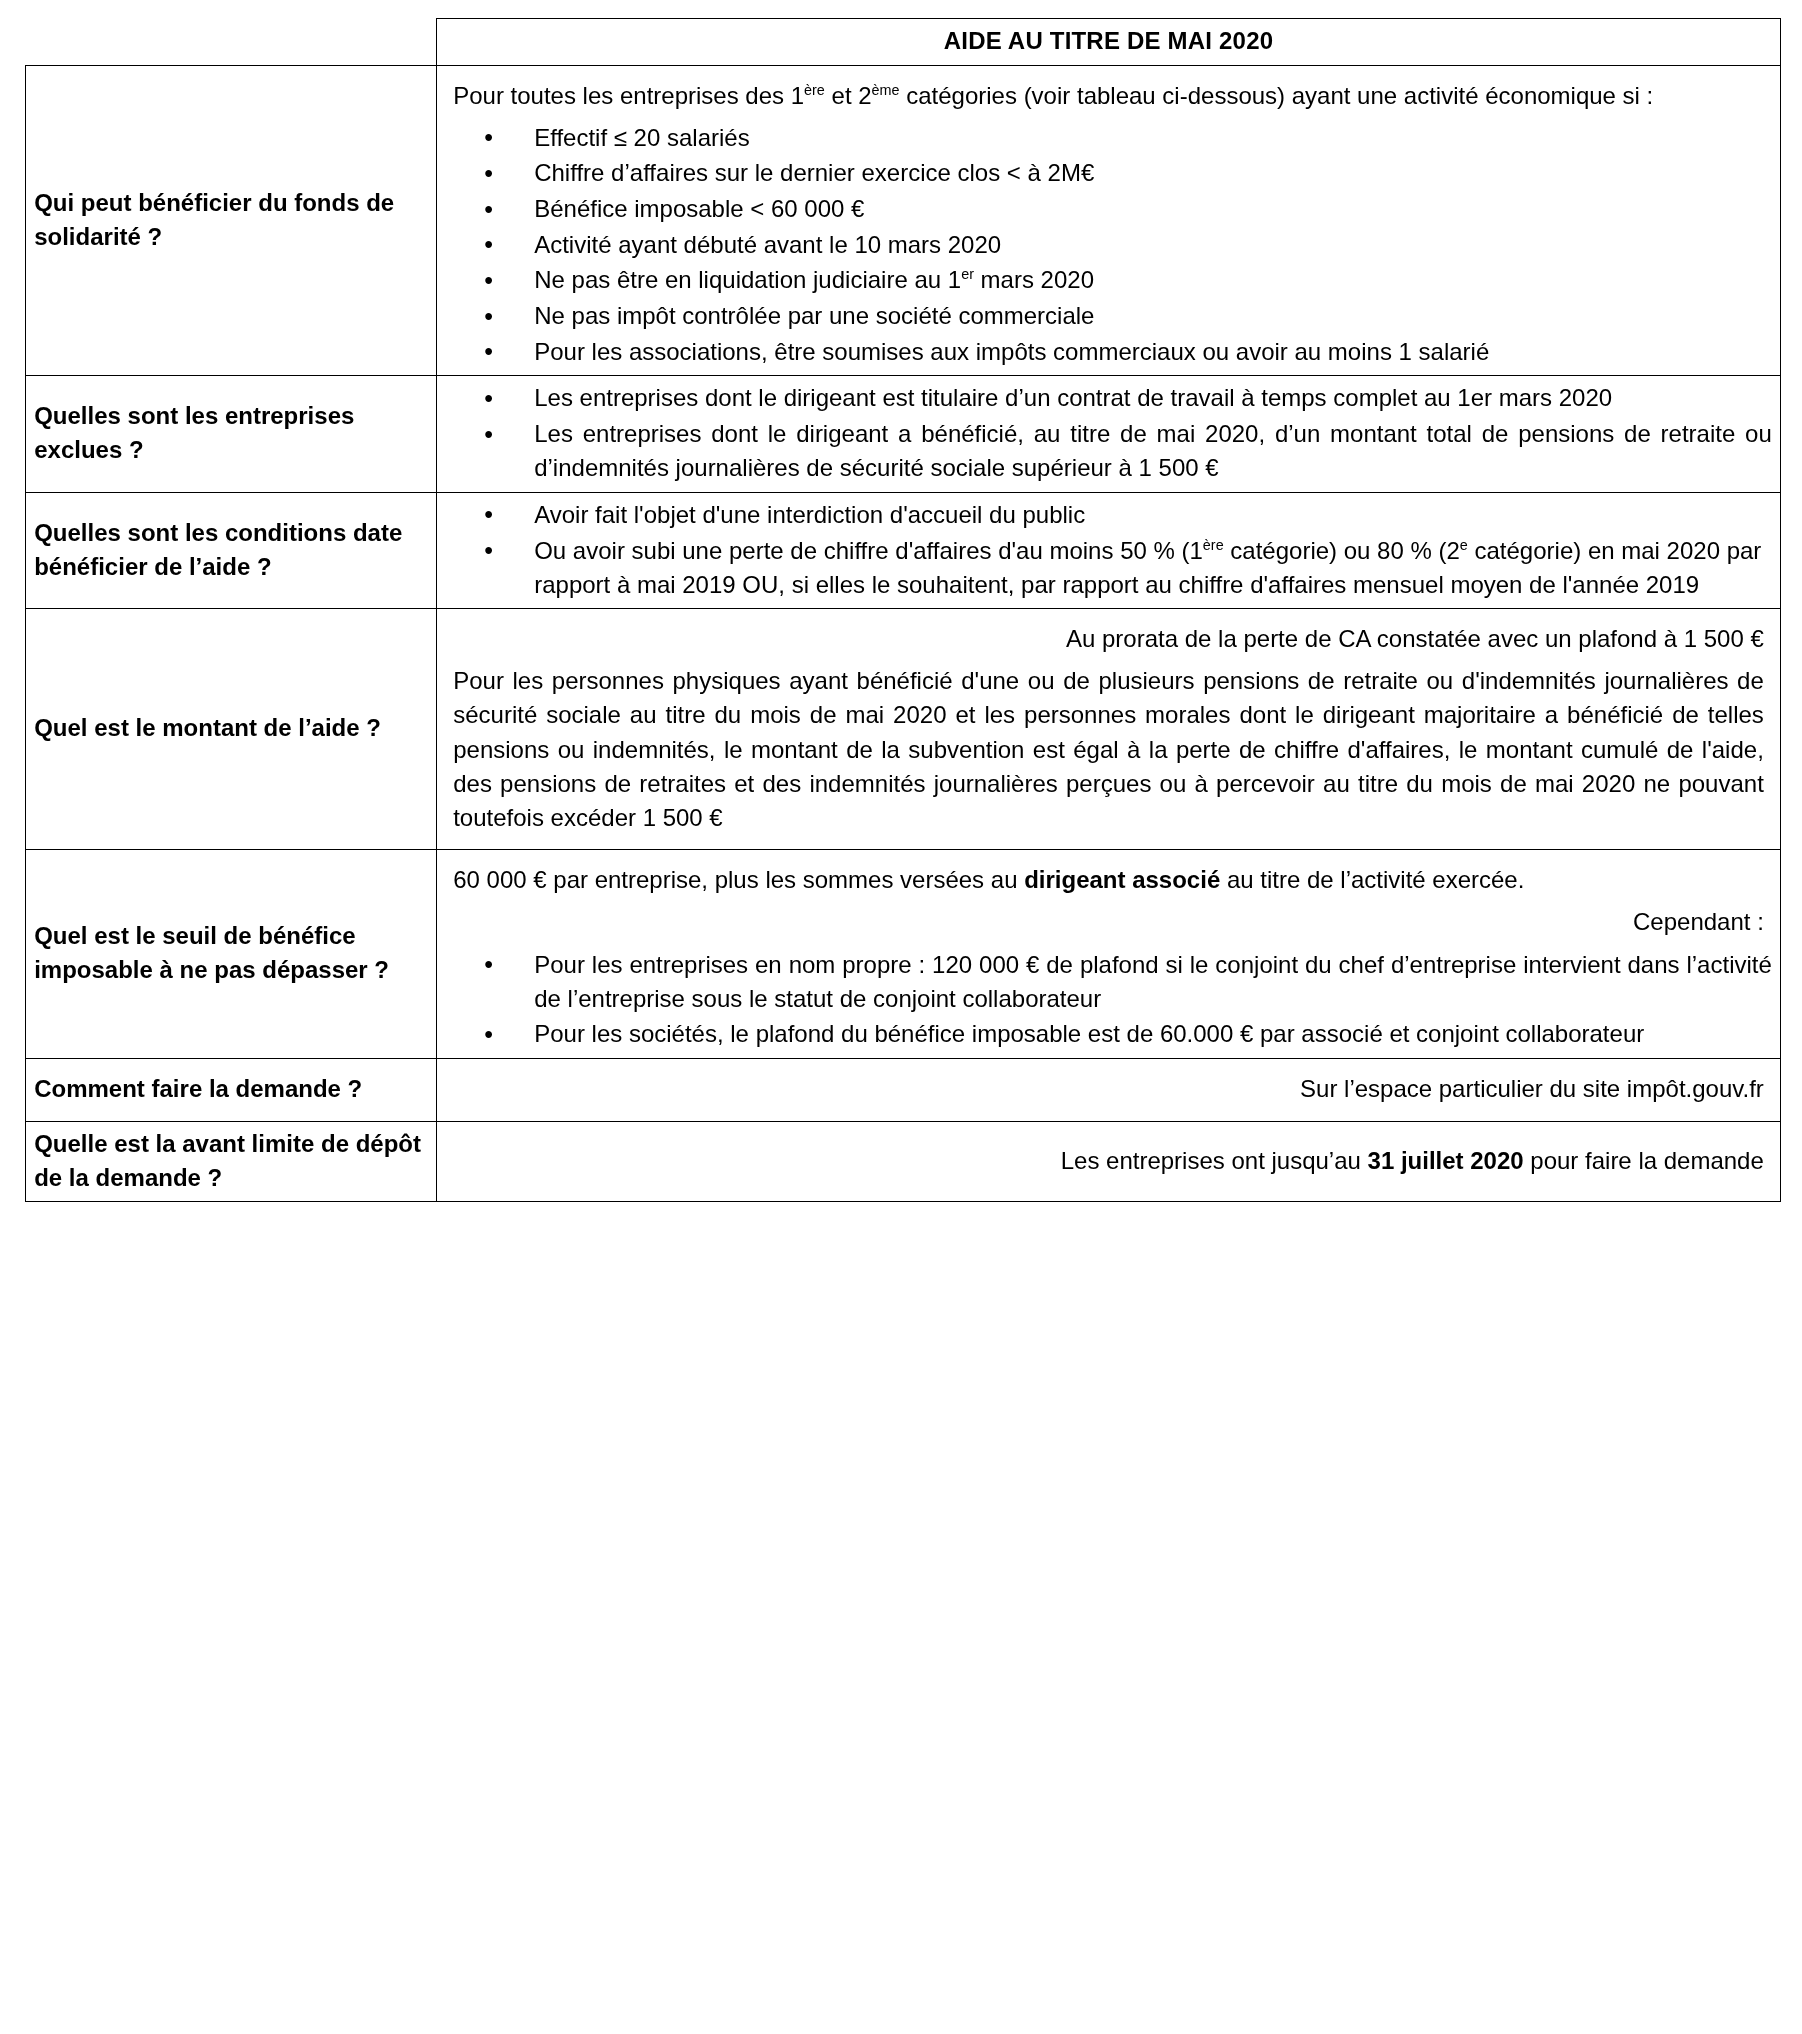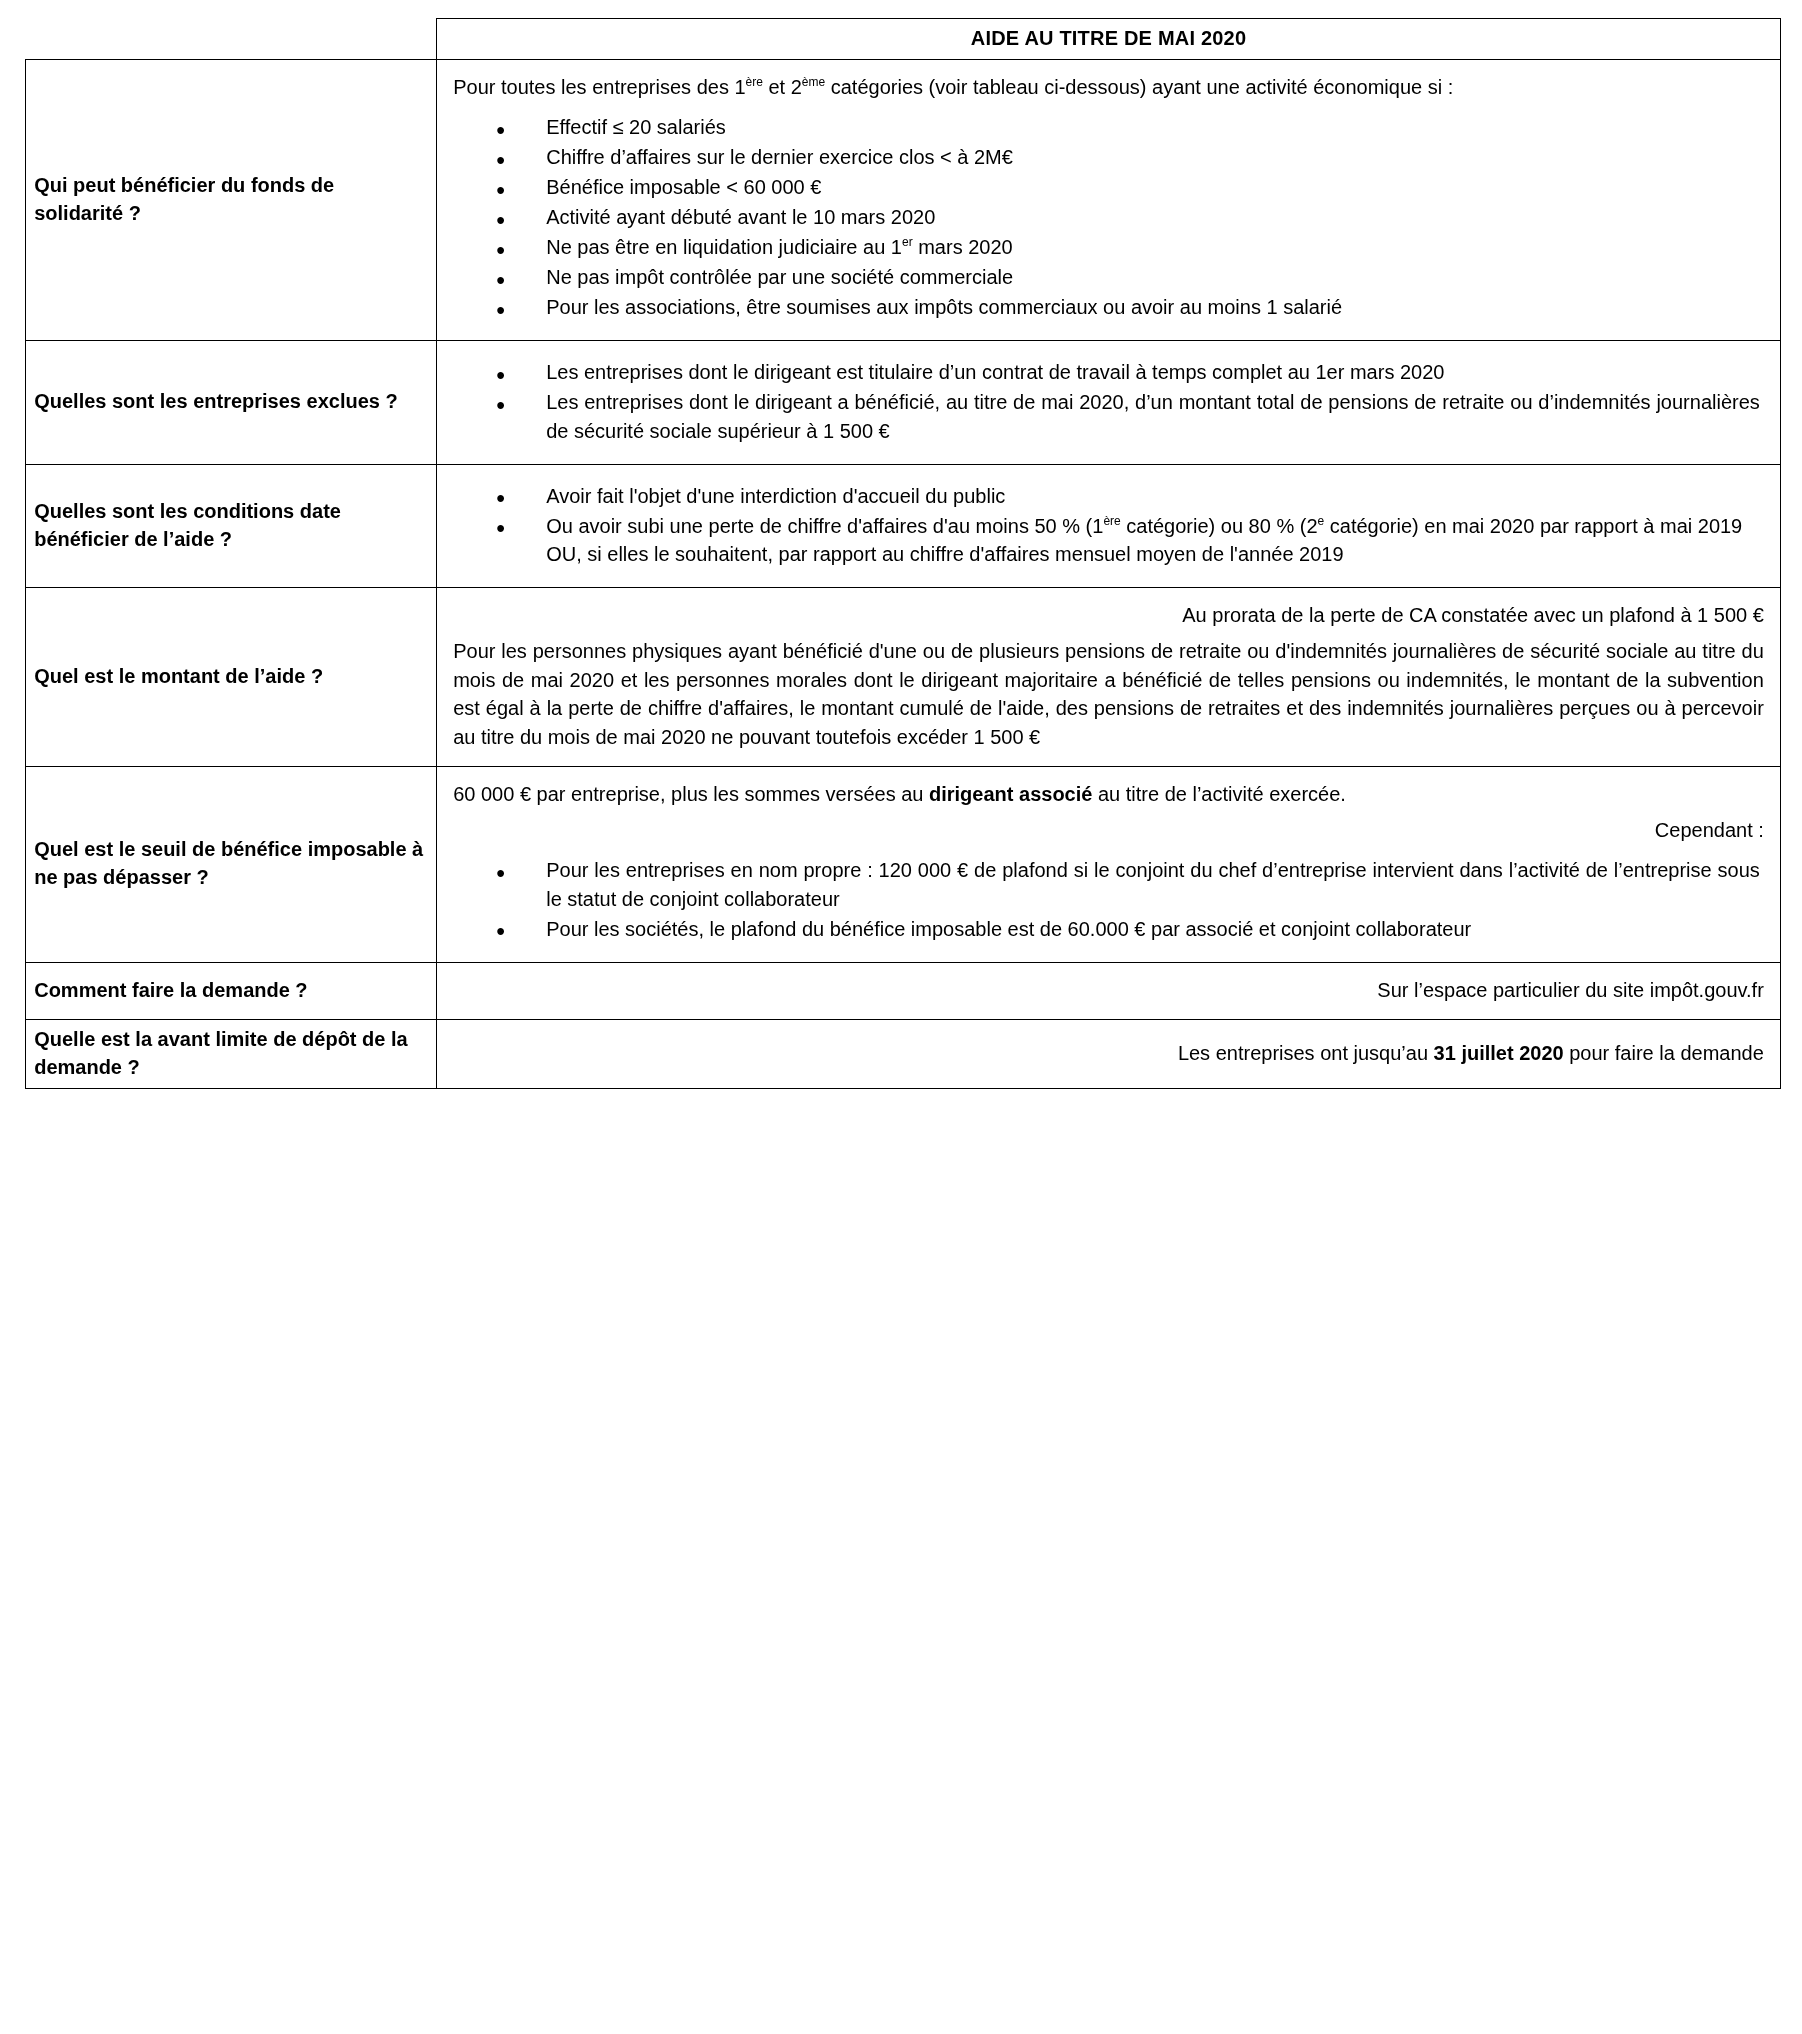--- a/index.html
+++ b/index.html
@@ -27,21 +27,21 @@
     border-collapse: collapse;
     table-layout: fixed;
     width: 1755px;
     margin: 0;
   }
 
   table.doc-table td {
     border: 1.6px solid #000000;
     vertical-align: middle;
     padding: 5px 8.2px 6.6px 8.2px;
-    font-size: 20px;
+    font-size: 24px;
     line-height: 1.42;
   }
 
   col.c-label { width: 411px; }
   col.c-body  { width: 1344px; }
 
   
   .hdr-spacer {
     border: none !important;
     padding: 0 !important;
@@ -73,21 +73,21 @@
     padding-right: 13px;
   }
   .body-cell p {
     margin: 8px;
     text-align: justify;
     text-justify: inter-word;
   }
   .body-cell p.nojust { text-align: right; }
 
   ul.bullets {
-    margin: 12px;
+    margin: 0;
     padding: 0;
     list-style: none;
   }
   ul.bullets > li {
     position: relative;
     margin: 0 0 1.6px 0;
     padding-left: 89px;
     text-align: justify;
     text-justify: inter-word;
   }

